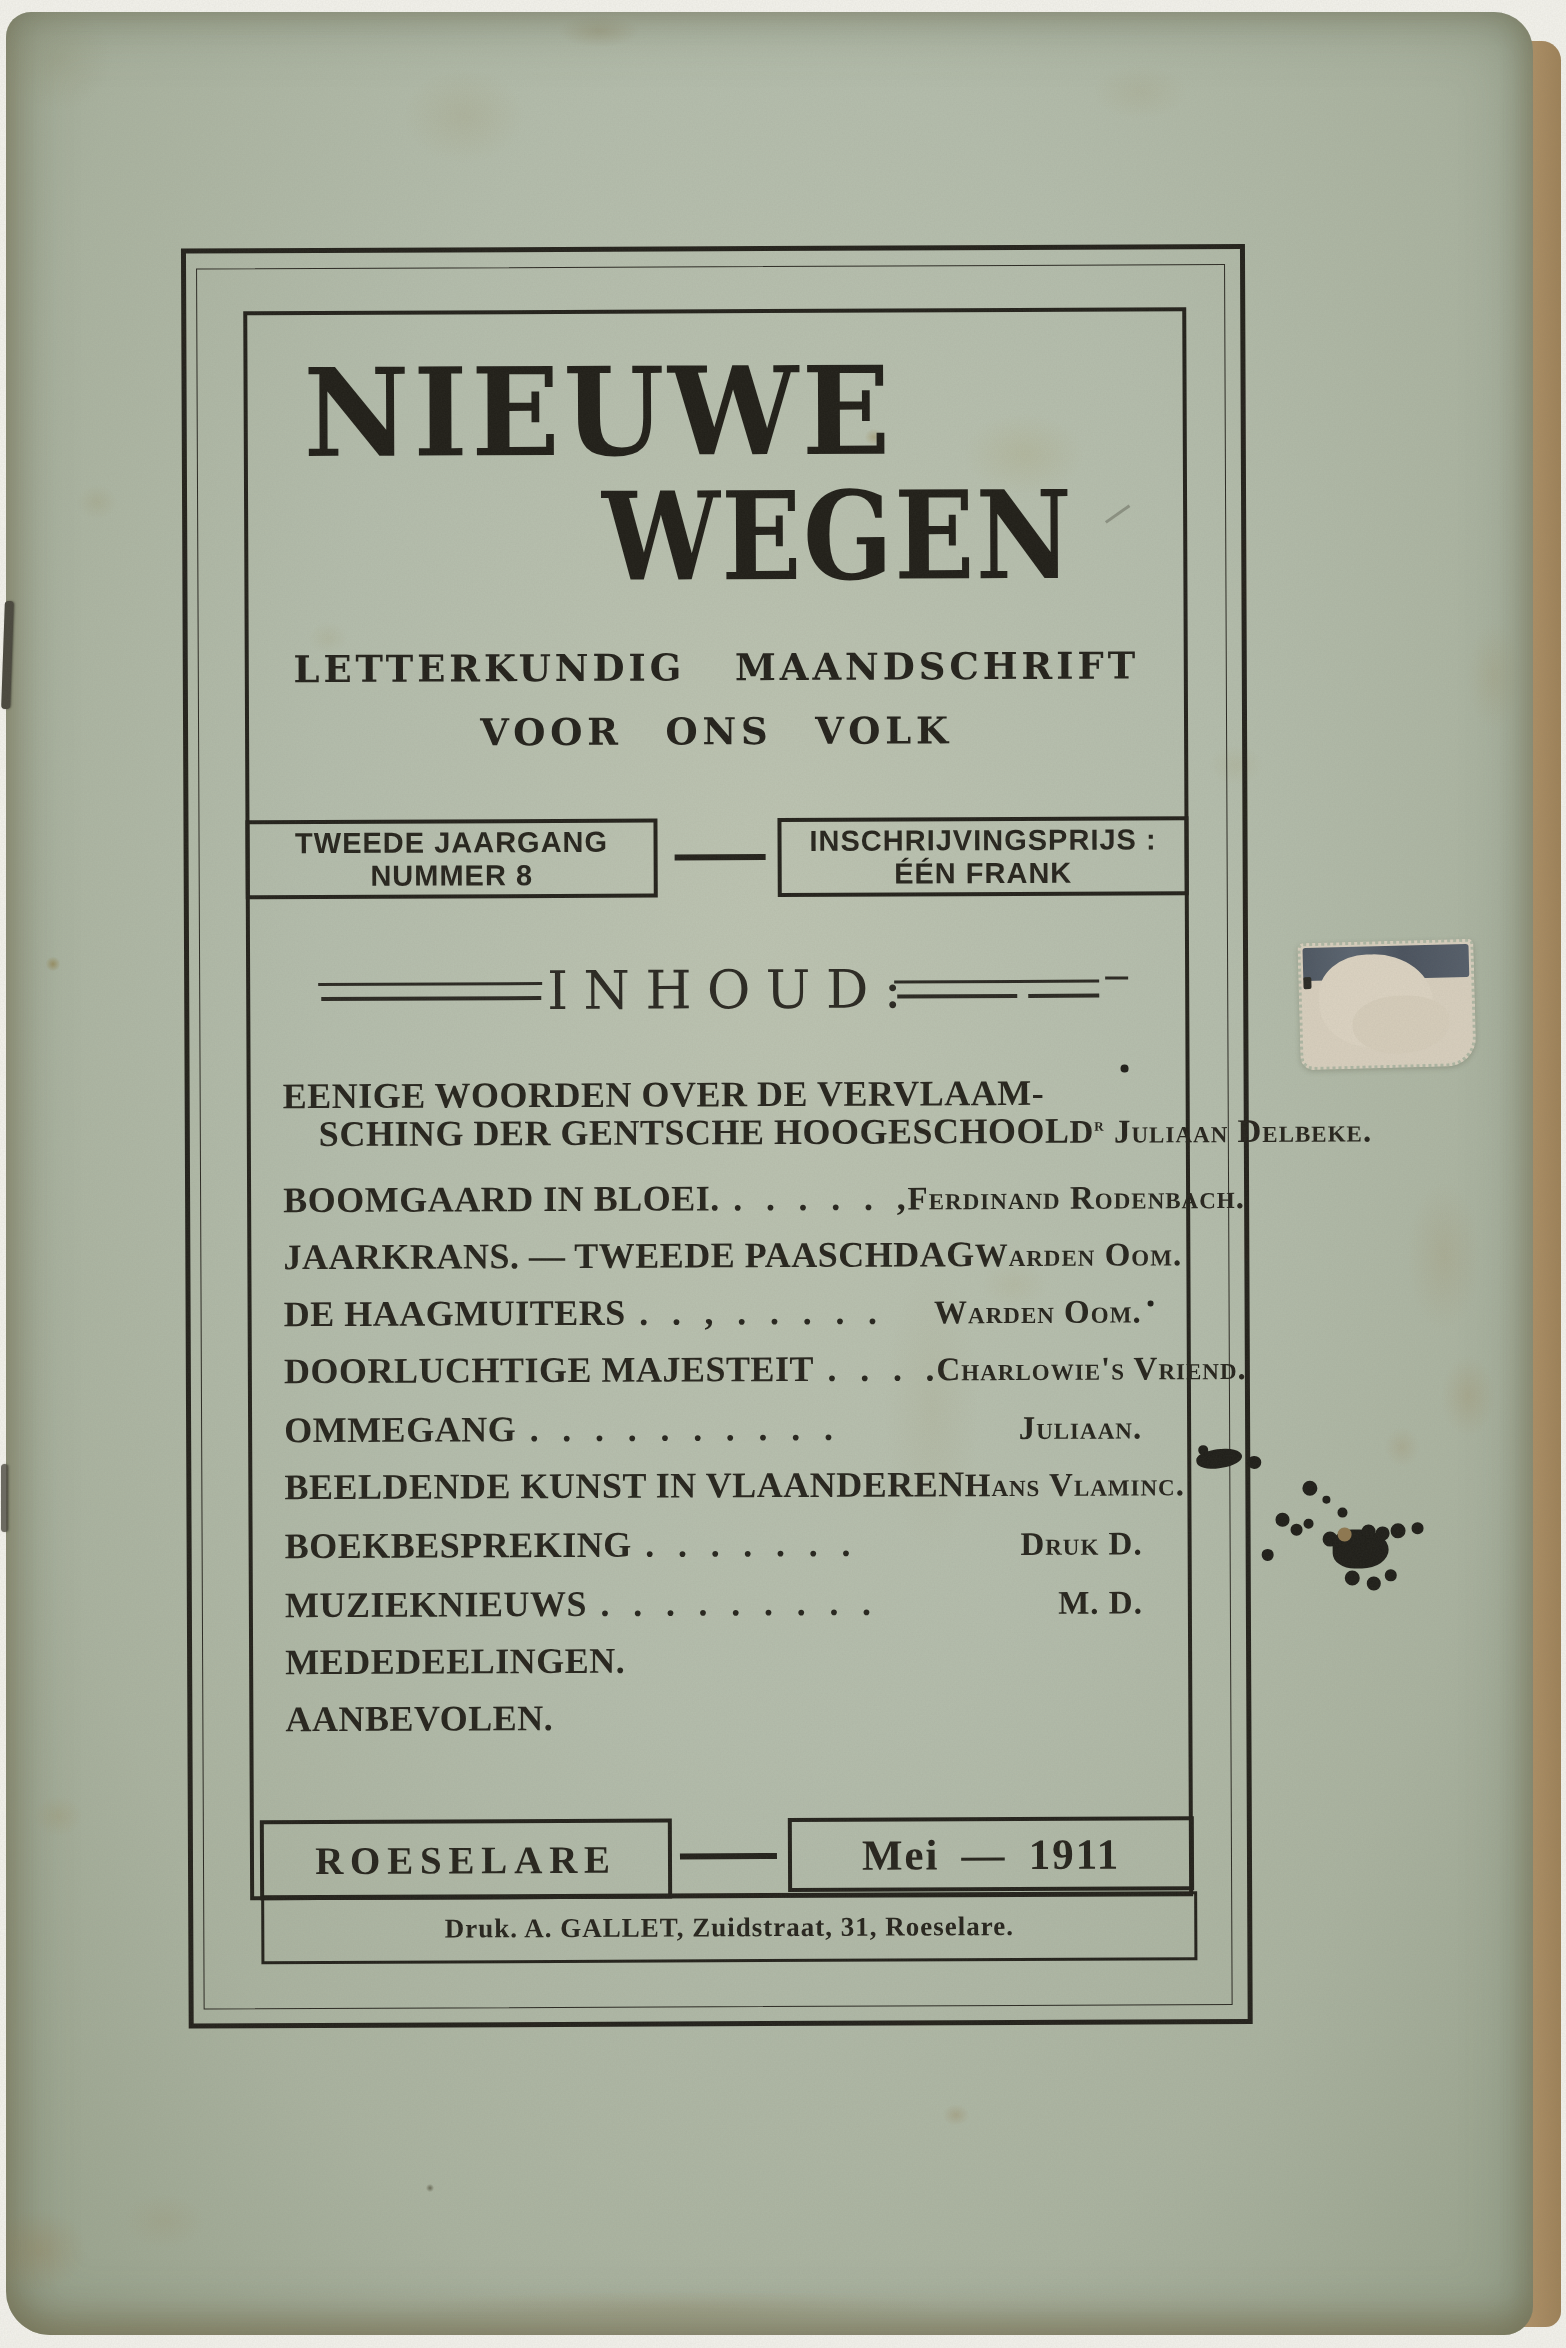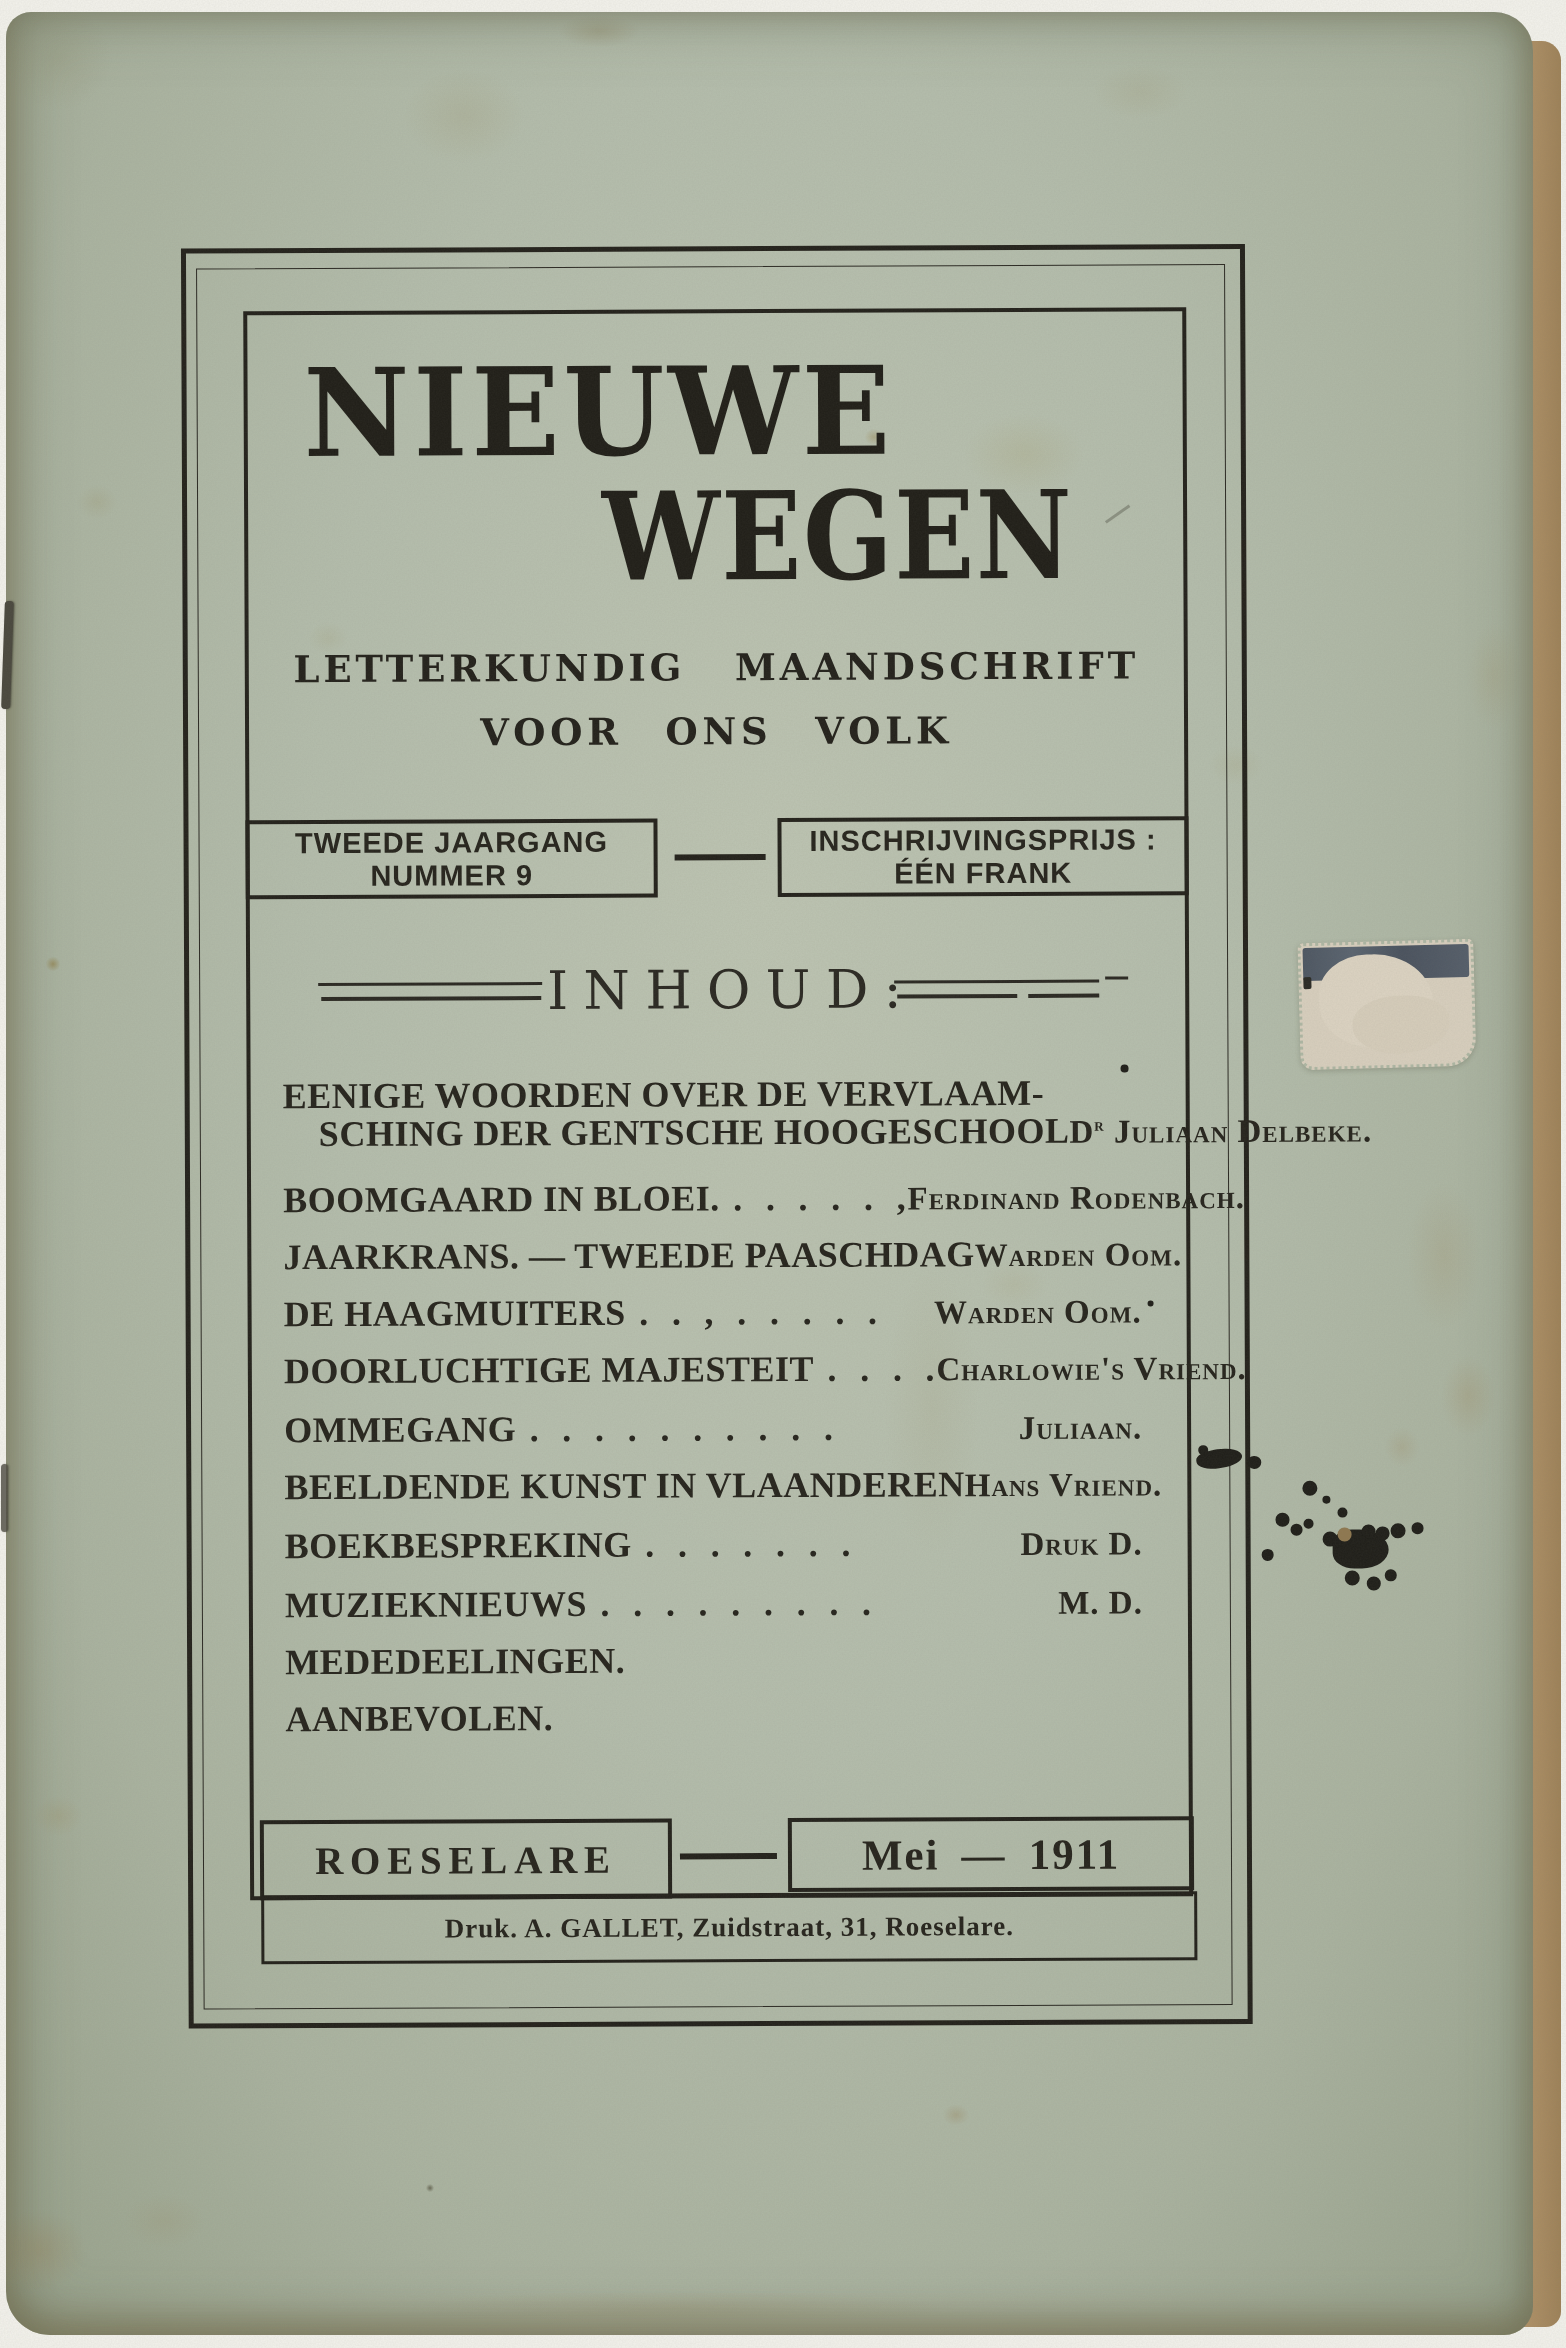--- a/index.html
+++ b/index.html
@@ -129,21 +129,21 @@
     <div class="frame-inner"></div>
 
     <div class="title l1">NIEUWE</div>
     <div class="title l2">WEGEN</div>
 
     <div class="subtitle s1">LETTERKUNDIG MAANDSCHRIFT</div>
     <div class="subtitle s2">VOOR ONS VOLK</div>
 
     <div class="infobox box-issue">
       <div>TWEEDE JAARGANG</div>
-      <div>NUMMER 9</div>
+      <div>NUMMER 8</div>
     </div>
     <div class="dash top"></div>
     <div class="infobox box-price">
       <div>INSCHRIJVINGSPRIJS :</div>
       <div>ÉÉN FRANK</div>
     </div>
 
     <div class="inhoud">INHOUD:</div>
     <div class="rule" style="left:319px;top:981px;width:224px;height:2.9px"></div>
     <div class="rule" style="left:322px;top:995px;width:220px;height:3.9px"></div>
@@ -179,21 +179,21 @@
       <span class="d">.  .  .  .</span>
       <span class="a">Charlowie's Vriend.</span>
     </div>
     <div class="toc-row" style="top:1408px">
       <span class="t">OMMEGANG</span>
       <span class="d">.  .  .  .  .  .  .  .  .  .</span>
       <span class="a">Juliaan.</span>
     </div>
     <div class="toc-row" style="top:1465px">
       <span class="t">BEELDENDE KUNST IN VLAANDEREN</span>
-      <span class="a">Hans Vriend.</span>
+      <span class="a">Hans Vlaminc.</span>
     </div>
     <div class="toc-row" style="top:1524px">
       <span class="t">BOEKBESPREKING</span>
       <span class="d">.  .  .  .  .  .  .</span>
       <span class="a">Druk D.</span>
     </div>
     <div class="toc-row" style="top:1583px">
       <span class="t">MUZIEKNIEUWS</span>
       <span class="d">.  .  .  .  .  .  .  .  .</span>
       <span class="a">M. D.</span>

